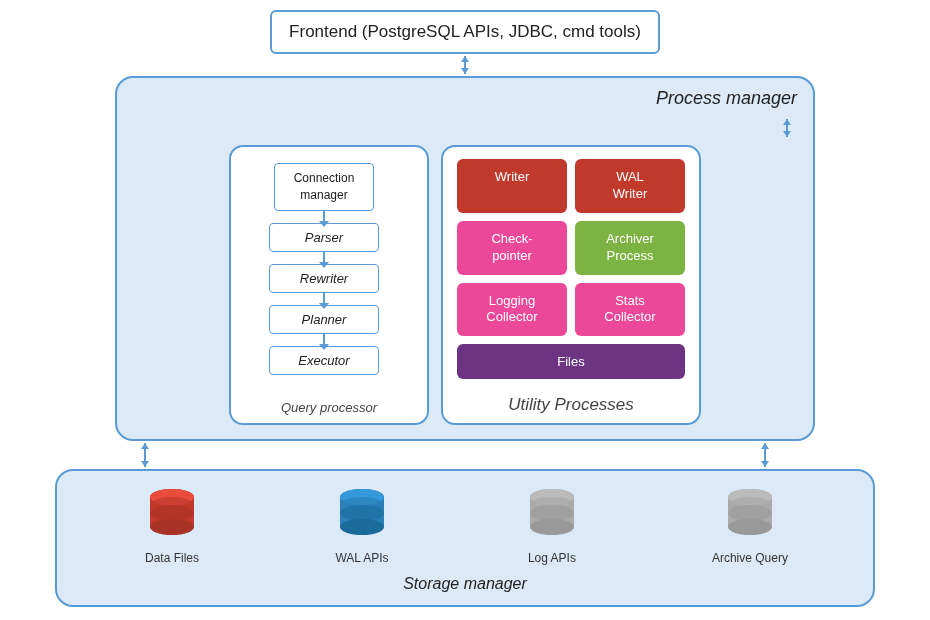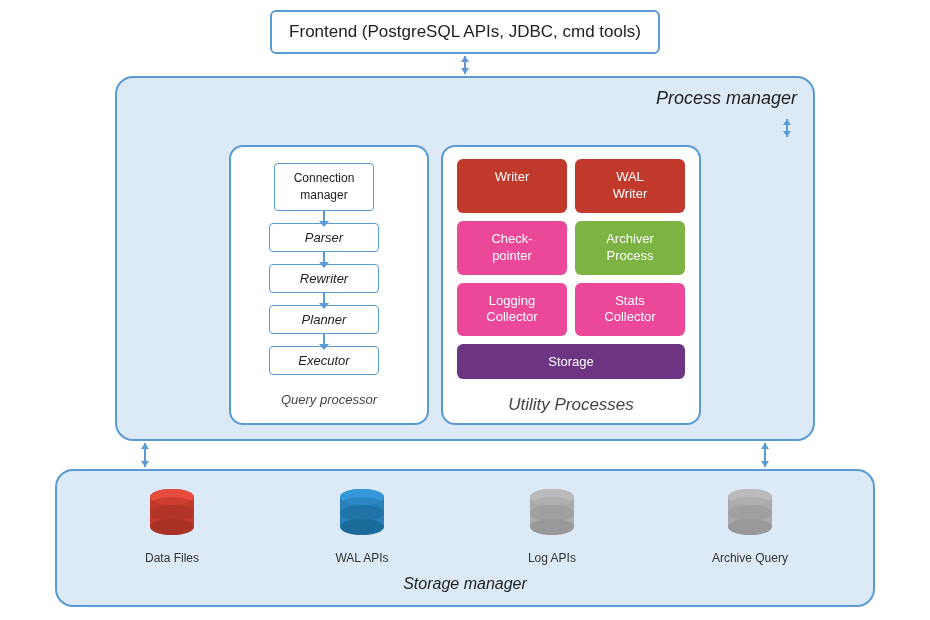--- a/index.html
+++ b/index.html
@@ -69,21 +69,21 @@
       border-radius: 14px;
       width: 200px;
       padding: 12px 24px 30px 14px;
       display: flex;
       flex-direction: column;
       align-items: center;
       position: relative;
     }
     .query-processor-label {
       position: absolute;
-      bottom: 16px;
+      bottom: 8px;
       left: 0;
       width: 100%;
       text-align: center;
       font-style: italic;
       font-size: 13px;
       color: #444;
     }
 
     
     .utility-panel {
@@ -315,21 +315,21 @@
           <div class="util-box util-orange">Check-<br>pointer</div>
 
           <div class="util-box util-green">Archiver<br>Process</div>
 
           <div class="util-box util-orange">Logging<br>Collector</div>
 
           <div class="util-box util-orange">Stats<br>Collector</div>
         </div>
 
         <div class="vacuum-row" style="margin-top:8px;">
-          <div class="vacuum-box">Storage</div>
+          <div class="vacuum-box">Files</div>
         </div>
         <div class="utility-label">Utility Processes</div>
       </div>
 
     </div>
   </div>
 
   <div class="arrow-row">
 
     <svg class="dbl-arrow-svg" viewBox="0 0 20 28" style="margin-left:80px;">

